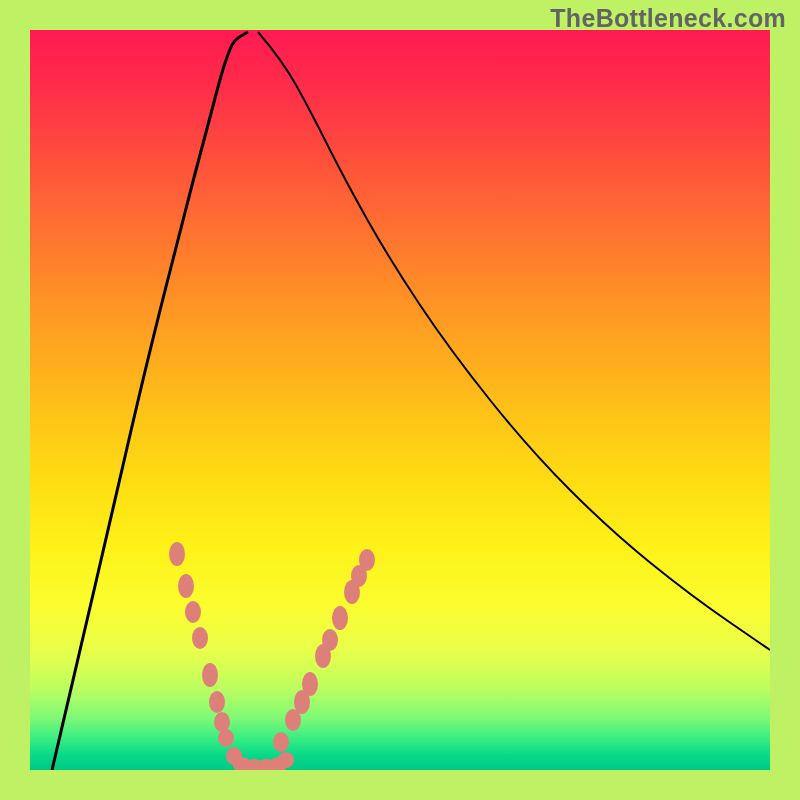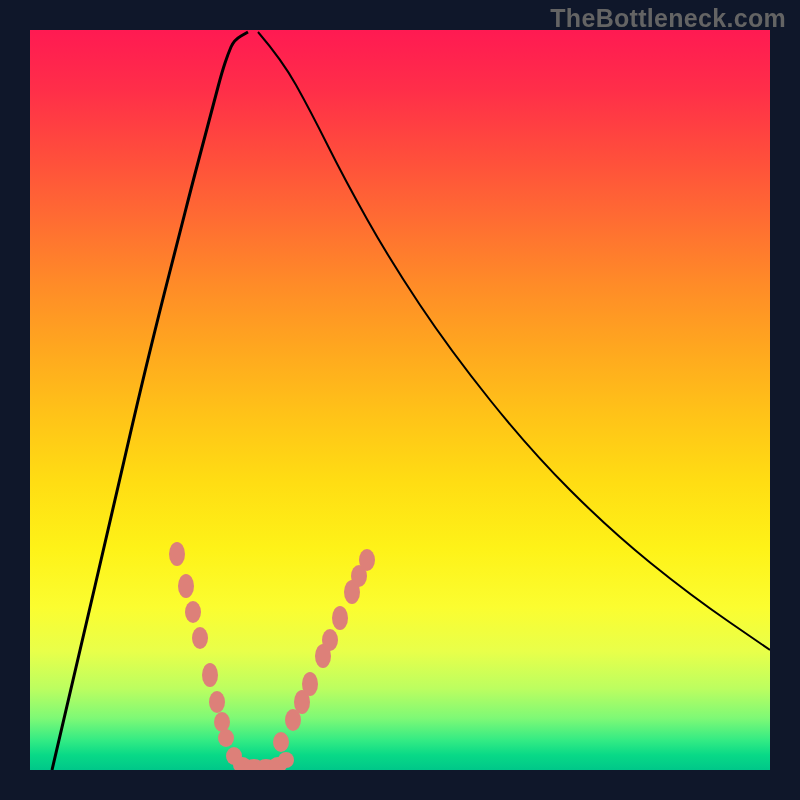--- a/index.html
+++ b/index.html
@@ -8,21 +8,21 @@
     width: 800px;
     height: 800px;
     overflow: hidden;
     background: #000;
     font-family: Arial, Helvetica, sans-serif;
   }
   .frame {
     position: relative;
     width: 800px;
     height: 800px;
-    background: #0f172a;
+    background: #bef264;
     text-decoration: underline;
   }
   .plot {
     position: absolute;
     left: 30px;
     top: 30px;
     width: 740px;
     height: 740px;
     overflow: hidden;
     background: linear-gradient(

